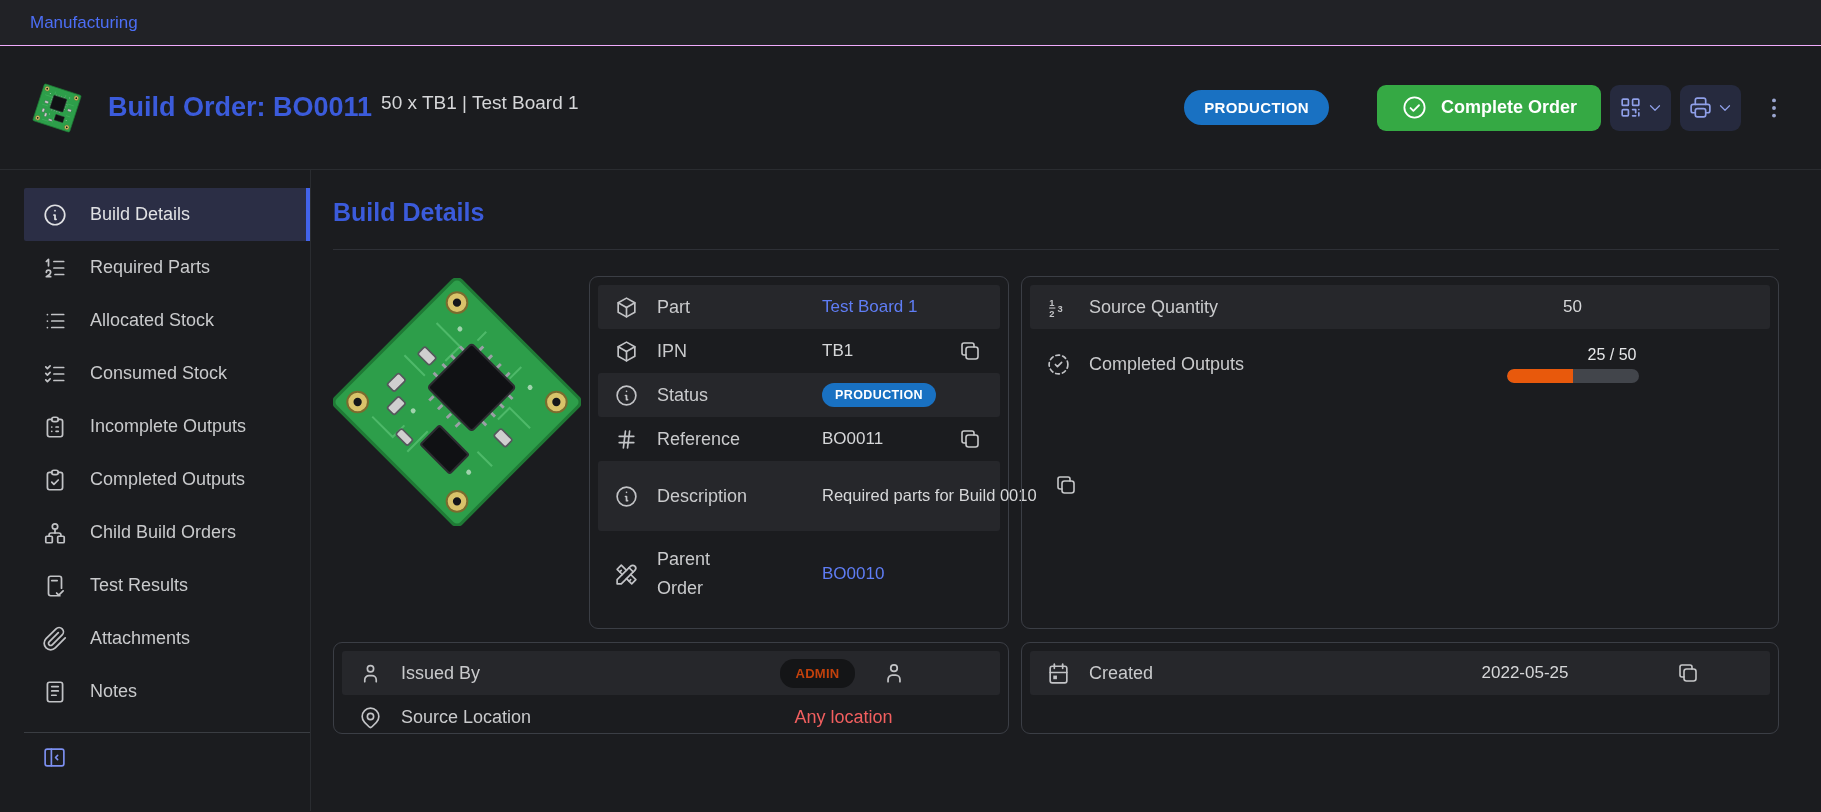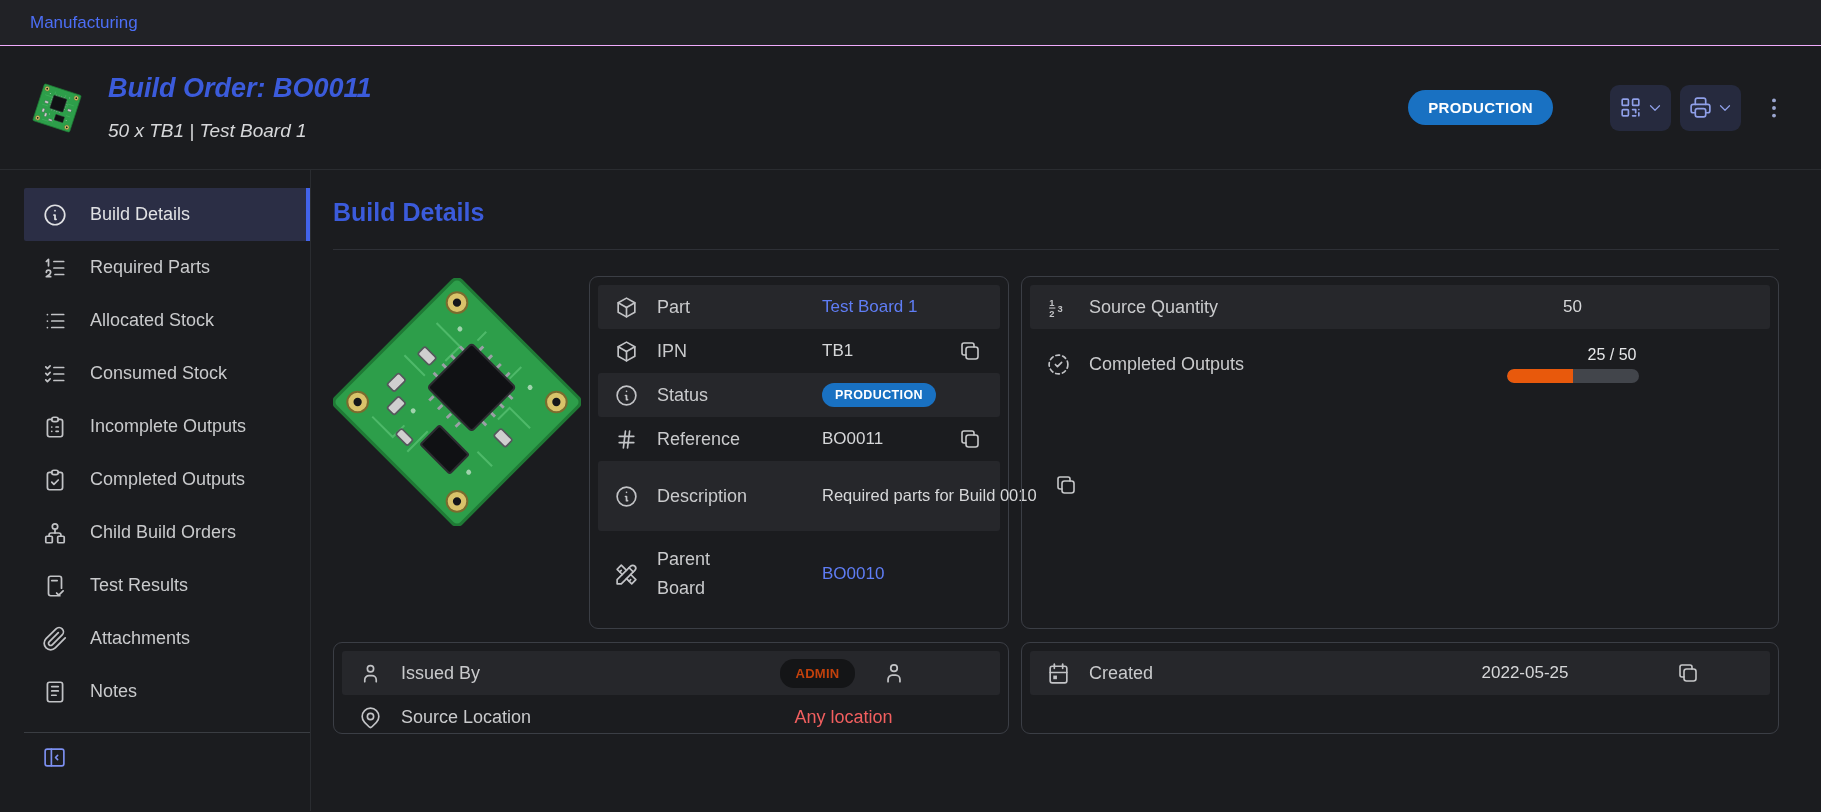--- a/index.html
+++ b/index.html
@@ -9,21 +9,21 @@
   svg { display:block; }
   .ticon { stroke:currentColor; fill:none; stroke-width:1.6; stroke-linecap:round; stroke-linejoin:round; }
 
   
   .topbar { height:46px; background:#212226; border-bottom:1px solid #f0abfc; display:flex; align-items:center; padding:0 30px; }
   .breadcrumb-link { color:#4c6ef5; font-size:17px; }
 
   
   .pageheader { height:124px; display:flex; align-items:center; padding:0 30px; border-bottom:1px solid #2a2c30; }
   .ph-left { display:flex; align-items:center; gap:24px; }
-  .ph-titles { display:flex; flex-direction:column; gap:16px;font-style:italic; }
+  .ph-titles { display:flex; flex-direction:row; gap:9px; }
   .ph-title { color:#3b5bdb; font-size:27px; font-weight:bold; }
   .ph-subtitle { color:#d6d7d9; font-size:19px; }
   .ph-right { margin-left:auto; display:flex; align-items:center; }
   .badge-production { color:#fff; font-weight:bold; font-size:15px; padding:9px 20px; border-radius:19px; letter-spacing:.4px; margin-right:48px; }
   .btn-complete { color:#fff; font-size:18px; font-weight:bold; height:46px; padding:0 24px; border-radius:9px; display:flex; align-items:center; gap:13px; border:none; cursor:pointer; font-family:inherit; }
   .icon-btn { width:61px; height:46px; border-radius:9px; background:#262a3e; color:#8f9fe8; display:flex; align-items:center; justify-content:center; gap:3px; border:none; cursor:pointer; margin-left:9px; }
   .dots-btn { background:none; border:none; color:#9aa5cf; margin-left:16px; cursor:pointer; padding:4px; }
 
   
   .layout { display:flex; height:641px; }
@@ -144,20 +144,27 @@
     <svg width="54" height="54">
         <use href="#pcb-art" width="54" height="54" transform="rotate(18 27 27)"></use>
       </svg>
     <div class="ph-titles">
       <div class="ph-title" style="color: rgb(59, 91, 219);">Build Order: BO0011</div>
       <div class="ph-subtitle">50 x TB1 | Test Board 1</div>
     </div>
   </div>
   <div class="ph-right">
     <span class="badge-production" style="background-color: rgb(25, 113, 194);">PRODUCTION</span>
+    <button class="btn-complete" style="background-color: rgb(53, 169, 68);">
+      <svg class="ticon" width="27" height="27" viewBox="0 0 24 24">
+          <circle cx="12" cy="12" r="9"></circle>
+          <path d="M8.5 12.5l2.5 2.5l5 -5"></path>
+        </svg>
+      <span>Complete Order</span>
+    </button>
     <button class="icon-btn">
       <svg class="ticon" width="25" height="25" viewBox="0 0 24 24">
           <rect x="4" y="4" width="6" height="6" rx="1"></rect>
           <rect x="14" y="4" width="6" height="6" rx="1"></rect>
           <rect x="4" y="14" width="6" height="6" rx="1"></rect>
           <path d="M14 14h3v3"></path>
           <path d="M20 14v.01"></path>
           <path d="M14 20h3"></path>
           <path d="M20 17v3"></path>
         </svg>
@@ -385,21 +392,21 @@
               <span class="ric">
                   <svg class="ticon" viewBox="0 0 24 24">
                     <path d="M3 21h4l13 -13a1.5 1.5 0 0 0 -4 -4l-13 13v4"></path>
                     <path d="M14.5 5.5l4 4"></path>
                     <path d="M12 8l-5 -5l-4 4l5 5"></path>
                     <path d="M7 8l-1.5 1.5"></path>
                     <path d="M16 12l5 5l-4 4l-5 -5"></path>
                     <path d="M16 17l-1.5 1.5"></path>
                   </svg>
                 </span>
-              <span class="rlbl">Parent Board</span>
+              <span class="rlbl">Parent Order</span>
               <span class="rval"><a class="link" style="color: rgb(95, 125, 245);">BO0010</a></span>
             </div>
           </div>
         </div>
 
         <div class="panel bottom-panel wide">
           <div class="row stripe">
             <span class="ric">
                 <svg class="ticon" viewBox="0 0 24 24">
                   <circle cx="12" cy="7.5" r="3"></circle>

